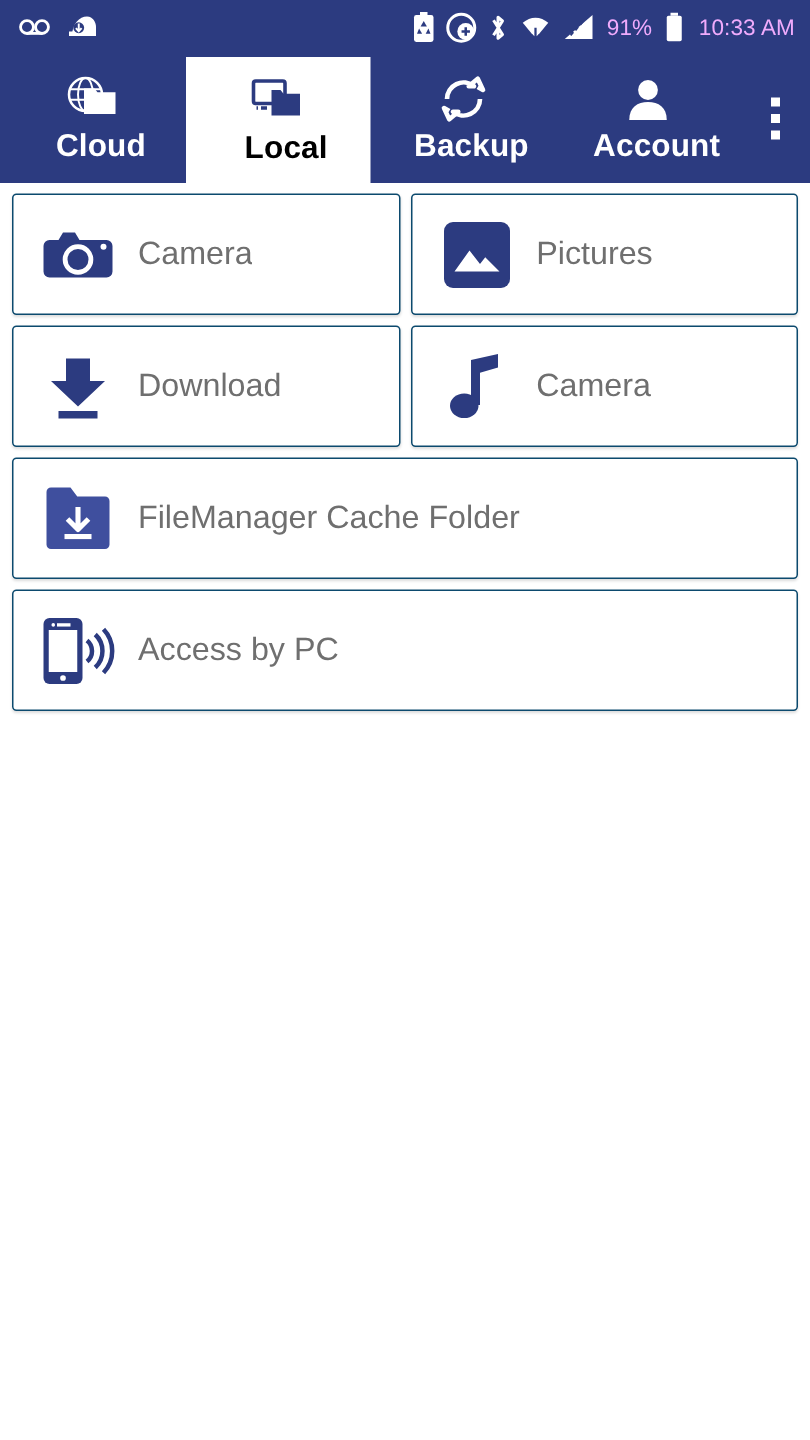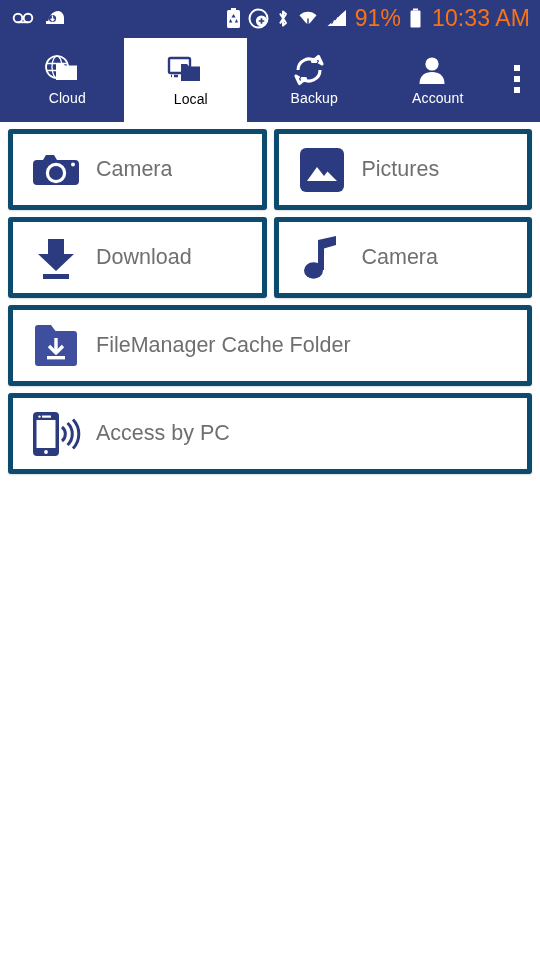--- a/index.html
+++ b/index.html
@@ -33,22 +33,22 @@
     margin-left: auto;
     display: flex;
     align-items: center;
     gap: 7px;
   }
   .sb-icon {
     display: block;
     line-height: 0;
   }
   .sb-text {
-    color: #f97316;
-    font-size: 23px;
+    color: #f0abfc;
+    font-size: 15px;
     font-weight: 400;
     letter-spacing: 0.1px;
     white-space: nowrap;
   }
   #battery-pct { margin-right: 1px; }
   #clock { margin-left: 3px; }
 
   
   #tab-bar {
     height: 86px;
@@ -72,22 +72,22 @@
     margin: 2px 0 0 0;
   }
   .tab-icon {
     height: 34px;
     display: flex;
     align-items: center;
     justify-content: center;
   }
   .tab-label {
     color: #ffffff;
-    font-size: 14px;
-    font-weight: normal;
+    font-size: 21px;
+    font-weight: bold;
     letter-spacing: 0.1px;
     margin-left: 11px;
   }
   .tab.active .tab-label { color: #000000; }
   #overflow-menu {
     width: 46px;
     display: flex;
     flex-direction: column;
     align-items: center;
     justify-content: center;
@@ -106,21 +106,21 @@
     padding: 7px 8px 0 8px;
     box-sizing: border-box;
   }
   .row {
     display: flex;
     gap: 7px;
     margin-bottom: 7px;
   }
   .card {
     background: #ffffff;
-    border: 5px solid #0c4a6e;
+    border: 1px solid #0c4a6e;
     border-radius: 3px;
     box-shadow: 0 1px 2px rgba(0,0,0,0.14);
     height: 81px;
     display: flex;
     align-items: center;
     padding-left: 17px;
     box-sizing: border-box;
     flex: 1 1 0;
     min-width: 0;
   }

